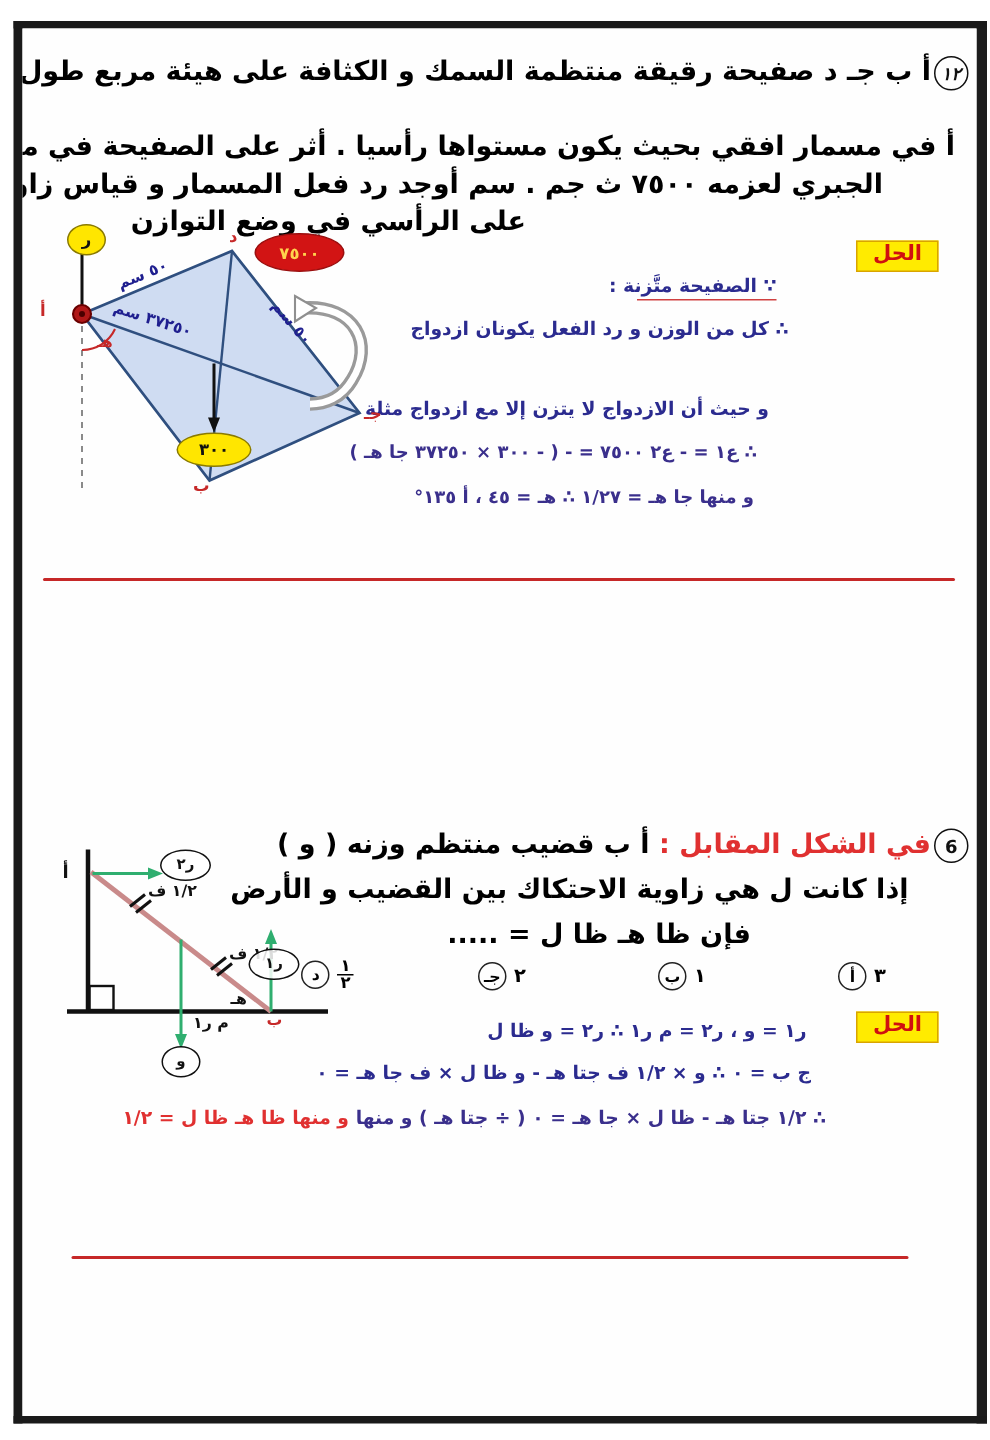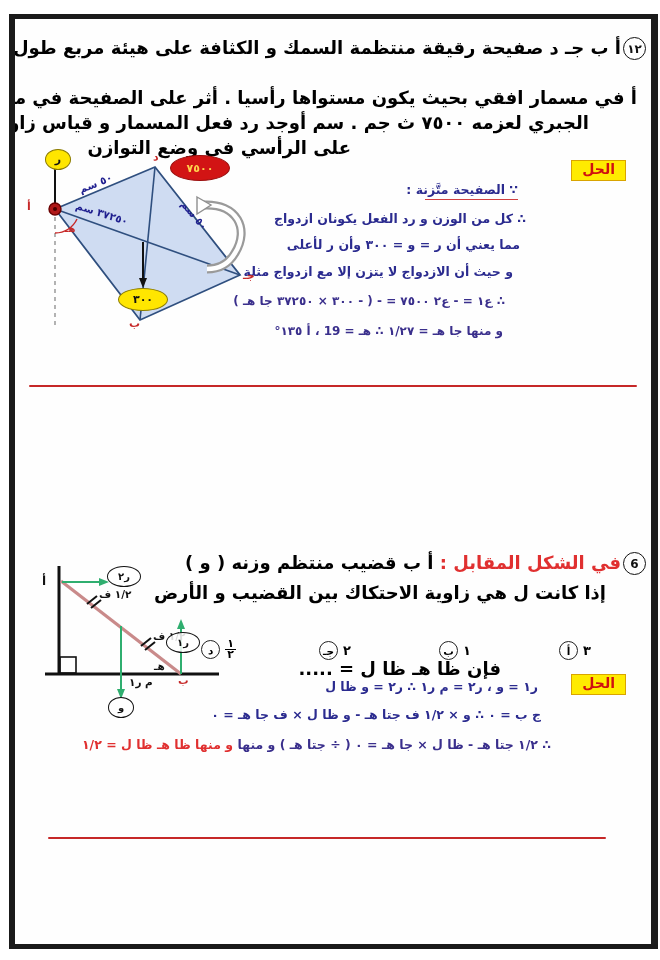--- a/index.html
+++ b/index.html
@@ -206,37 +206,36 @@
 <body>
 
 <div class="page">
   <div class="frame-left"></div>
   <div class="frame-right"></div>
   <div class="frame-top"></div>
   <div class="frame-bottom"></div>
 
   <div class="sheet">
 
-    <div class="q-num" style="right:5px; top:18px;">١٢</div>
+    <div class="q-num" style="right:5px; top:18px;font-style:italic;">١٢</div>
 
     <div class="q-text" style="right:30px; top:19px;">أ ب جـ د صفيحة رقيقة منتظمة السمك و الكثافة على هيئة مربع طول ضلعه ٥٠ سم</div>
     <div class="q-text" style="right:14px; top:69px;">أ في مسمار افقي بحيث يكون مستواها رأسيا . أثر على الصفيحة في مستواها ازدواجا القياس</div>
     <div class="q-text" style="right:62px; top:94px;">الجبري لعزمه ٧٥٠٠ ث جم . سم أوجد رد فعل المسمار و قياس زاوية ميل القطر أ جـ</div>
     <div class="q-text" style="right:300px; top:119px;">على الرأسي في وضع التوازن</div>
 
     <div class="hal-box" style="right:25px; top:141px;">الحل</div>
 
     <div class="sol-text" style="right:133px; top:163px;">∵ الصفيحة متَّزنة :</div>
     <div class="underline-red" style="right:133px; top:180px; width:93px;"></div>
 
     <div class="sol-text" style="right:125px; top:192px;">∴  كل من الوزن و رد الفعل يكونان ازدواج</div>
-    <div class="sol-text" style="right:131px; top:218px;">مما يعني أن ر = و = ٣٠٠  وأن ر لأعلى</div>
     <div class="sol-text" style="right:138px; top:245px;">و حيث أن الازدواج لا يتزن إلا مع ازدواج مثلة</div>
     <div class="sol-text purple" style="right:146px; top:275px; font-size:12px;">∴ ع١ = - ع٢        ٧٥٠٠ = - ( - ٣٠٠ × ٣٧٢٥٠ جا هـ )</div>
-    <div class="sol-text purple" style="right:148px; top:305px; font-size:12px;">و منها جا هـ =  ١/٢٧        ∴ هـ = 19 ،  أ ١٣٥°</div>
+    <div class="sol-text purple" style="right:148px; top:305px; font-size:12px;">و منها جا هـ =  ١/٢٧        ∴ هـ = ٤٥ ،  أ ١٣٥°</div>
 
     <div class="fig1">
       <svg width="290" height="185" viewBox="0 0 290 185">
 
         <polygon points="30,62 130,20 215,128 115,173" fill="#cfdcf2" stroke="#2f4f7f" stroke-width="1.8"></polygon>
         <line x1="30" y1="62" x2="215" y2="128" stroke="#2f4f7f" stroke-width="1.6"></line>
         <line x1="130" y1="20" x2="115" y2="173" stroke="#2f4f7f" stroke-width="1.6"></line>
 
         <line x1="30" y1="62" x2="30" y2="178" stroke="#8a8a8a" stroke-width="1.3" stroke-dasharray="4,4"></line>
 
@@ -280,21 +279,21 @@
 
     <div class="divider" style="right:14px; top:366px; width:608px;"></div>
 
     <div class="q-num" style="right:5px; top:533px;">6</div>
 
     <div class="q-text" style="right:30px; top:534px;">
       <span style="color:#e03030;">في الشكل المقابل :</span>
       <span>أ ب قضيب منتظم وزنه ( و )</span>
     </div>
     <div class="q-text" style="right:45px; top:564px;">إذا كانت ل هي زاوية الاحتكاك بين القضيب و الأرض</div>
-    <div class="q-text" style="right:150px; top:594px;margin-top:46px;">فإن  ظا هـ ظا ل = .....</div>
+    <div class="q-text" style="right:150px; top:594px;">فإن  ظا هـ ظا ل = .....</div>
 
     <div class="choice" style="right:60px; top:622px;">
       <span class="bullet">أ</span>
       <span>٣</span>
     </div>
     <div class="choice" style="right:180px; top:622px;">
       <span class="bullet">ب</span>
       <span>١</span>
     </div>
     <div class="choice" style="right:300px; top:622px;">

